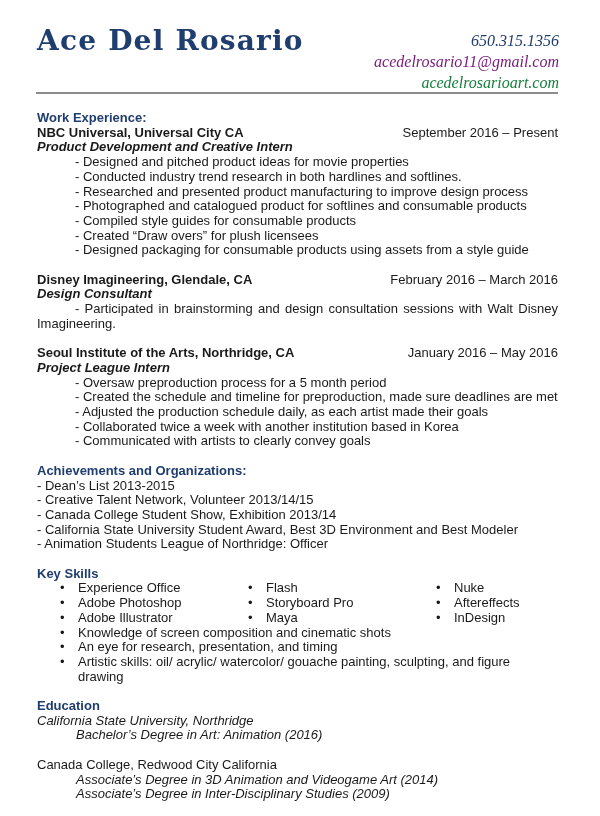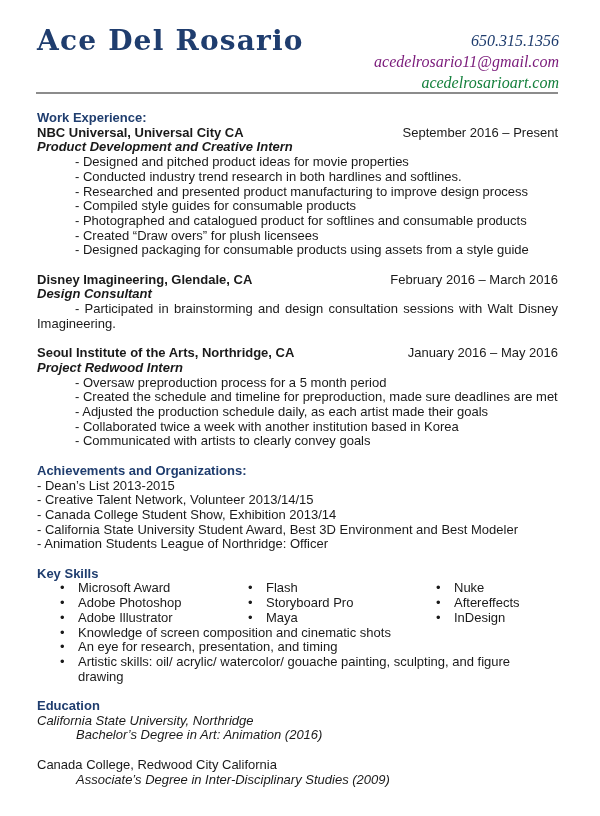--- a/index.html
+++ b/index.html
@@ -59,43 +59,43 @@
 
       <div>
         <div class="job-head">
           <span class="company">NBC Universal, Universal City CA</span>
           <span class="date">September 2016 – Present</span>
         </div>
         <div class="role">Product Development and Creative Intern</div>
         <div class="bullet-line">- Designed and pitched product ideas for movie properties</div>
         <div class="bullet-line">- Conducted industry trend research in both hardlines and softlines.</div>
         <div class="bullet-line">- Researched and presented product manufacturing to improve design process</div>
+        <div class="bullet-line">- Photographed and catalogued product for softlines and consumable products</div>
         <div class="bullet-line">- Compiled style guides for consumable products</div>
-        <div class="bullet-line">- Photographed and catalogued product for softlines and consumable products</div>
         <div class="bullet-line">- Created “Draw overs” for plush licensees</div>
         <div class="bullet-line">- Designed packaging for consumable products using assets from a style guide</div>
       </div>
       <div class="gap-job"></div>
 
       <div>
         <div class="job-head">
           <span class="company">Disney Imagineering, Glendale, CA</span>
           <span class="date">February 2016 – March 2016</span>
         </div>
         <div class="role">Design Consultant</div>
         <div class="justify-para">- Participated in brainstorming and design consultation sessions with Walt Disney Imagineering.</div>
       </div>
       <div class="gap-job"></div>
 
       <div>
         <div class="job-head">
           <span class="company">Seoul Institute of the Arts, Northridge, CA</span>
           <span class="date">January 2016 – May 2016</span>
         </div>
-        <div class="role">Project Redwood Intern</div>
+        <div class="role">Project League Intern</div>
         <div class="bullet-line">- Oversaw preproduction process for a 5 month period</div>
         <div class="bullet-line">- Created the schedule and timeline for preproduction, made sure deadlines are met</div>
         <div class="bullet-line">- Adjusted the production schedule daily, as each artist made their goals</div>
         <div class="bullet-line">- Collaborated twice a week with another institution based in Korea</div>
         <div class="bullet-line">- Communicated with artists to clearly convey goals</div>
       </div>
     </section>
     <div class="gap-sec"></div>
 
     <section>
@@ -106,21 +106,21 @@
       <div>- California State University Student Award, Best 3D Environment and Best Modeler</div>
       <div>- Animation Students League of Northridge: Officer</div>
     </section>
     <div class="gap-sec"></div>
 
     <section>
       <div class="section-title">Key Skills</div>
       <div class="skills-grid">
         <div class="skill">
             <span class="dot">•</span>
-            <span>Microsoft Award</span>
+            <span>Experience Office</span>
           </div>
         <div class="skill">
             <span class="dot">•</span>
             <span>Flash</span>
           </div>
         <div class="skill">
             <span class="dot">•</span>
             <span>Nuke</span>
           </div>
         <div class="skill">
@@ -164,16 +164,17 @@
       </div>
     </section>
     <div class="gap-sec"></div>
 
     <section>
       <div class="section-title">Education</div>
       <div class="edu-school-it">California State University, Northridge</div>
       <div class="edu-degree">Bachelor’s Degree in Art: Animation (2016)</div>
       <div class="gap-job"></div>
       <div>Canada College, Redwood City California</div>
+      <div class="edu-degree">Associate’s Degree in 3D Animation and Videogame Art (2014)</div>
       <div class="edu-degree">Associate’s Degree in Inter-Disciplinary Studies (2009)</div>
     </section>
   </div>
 </div>
 
 </body></html>

